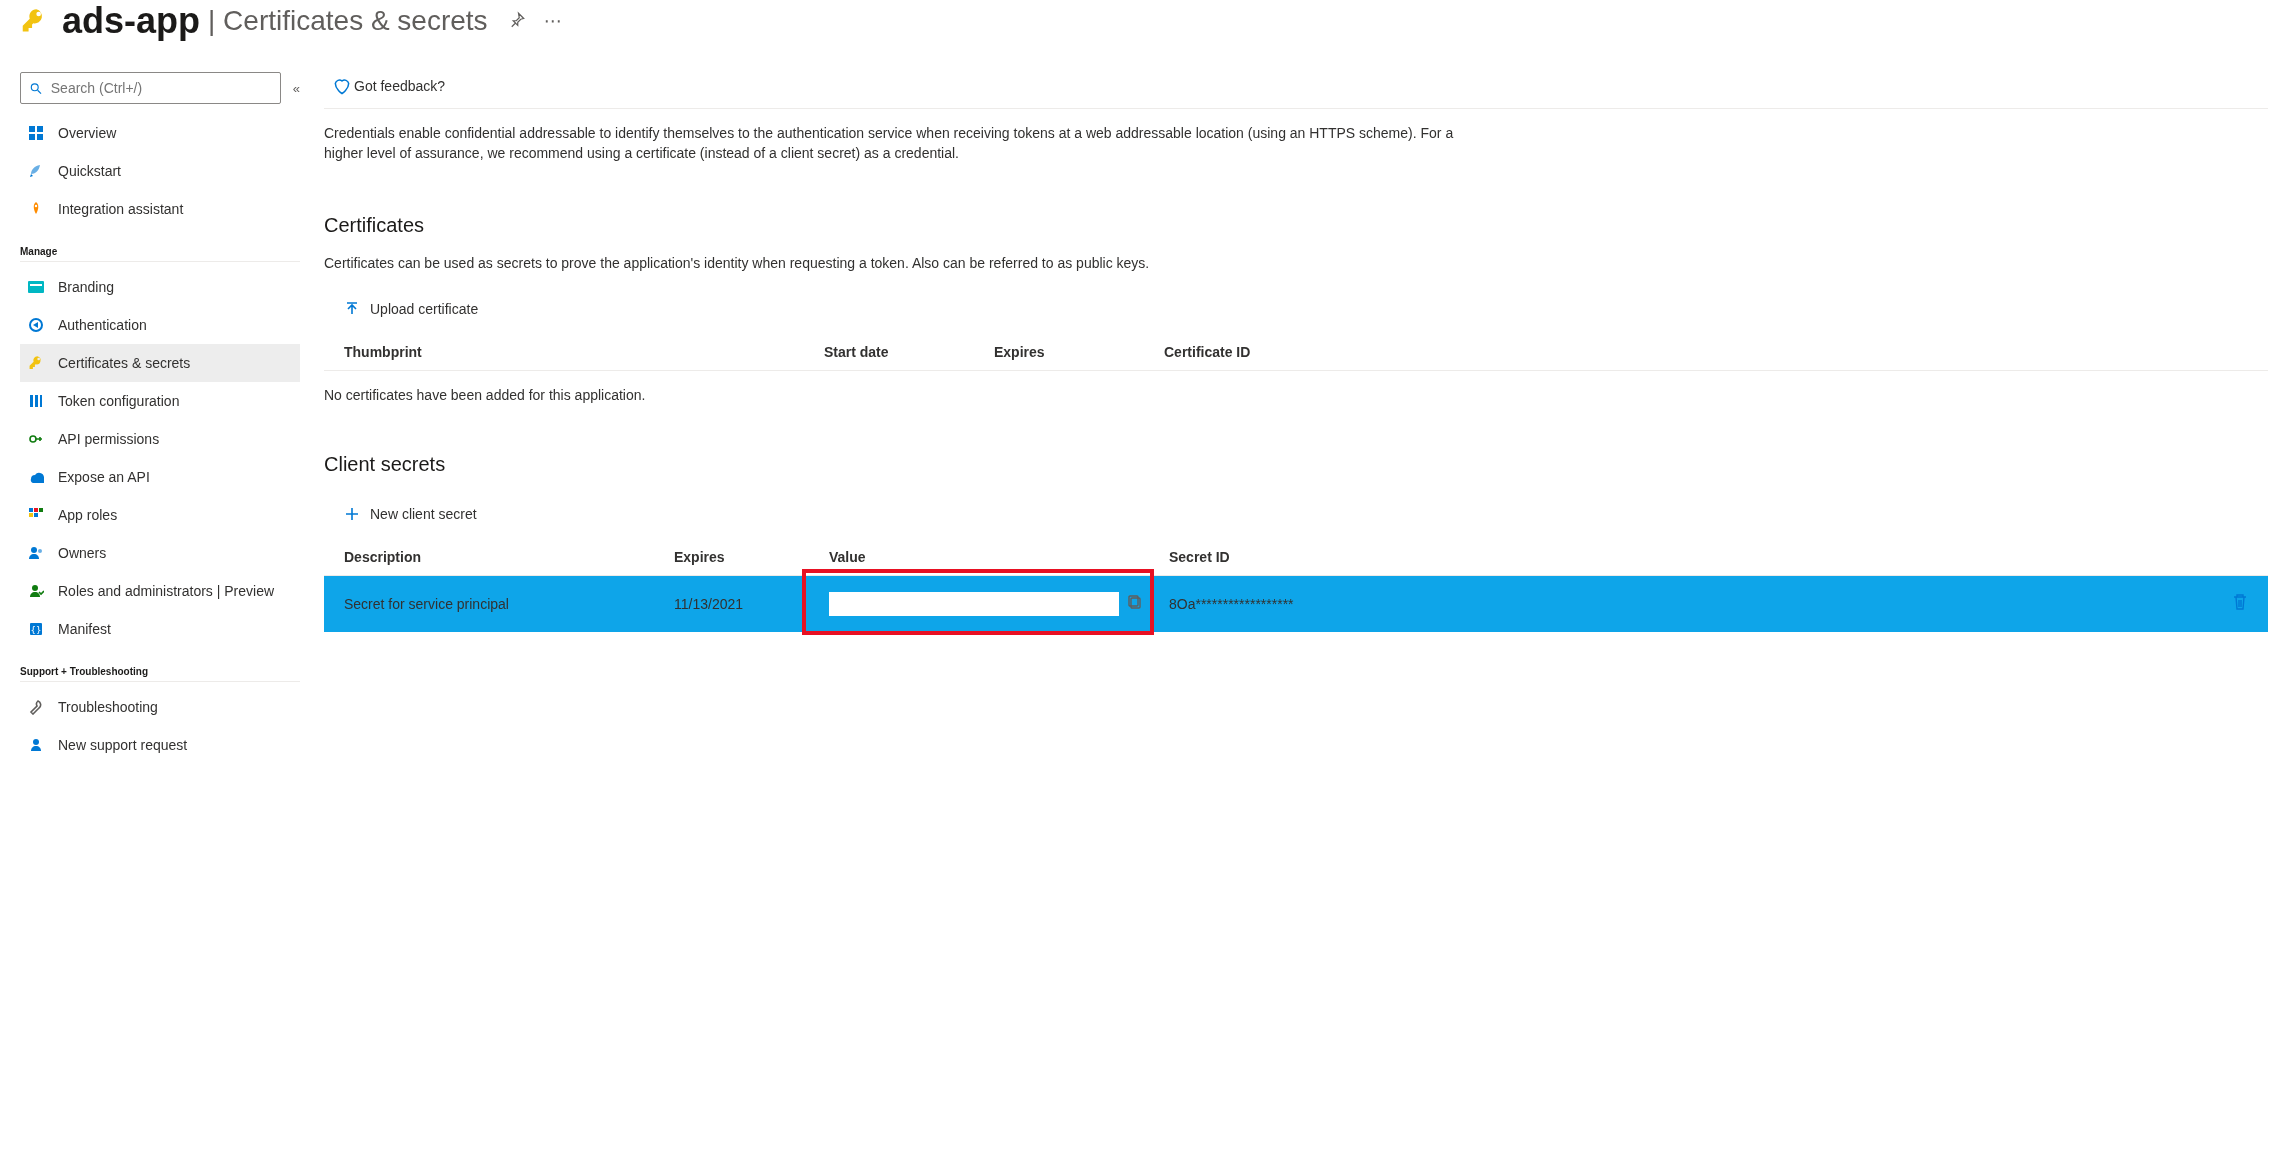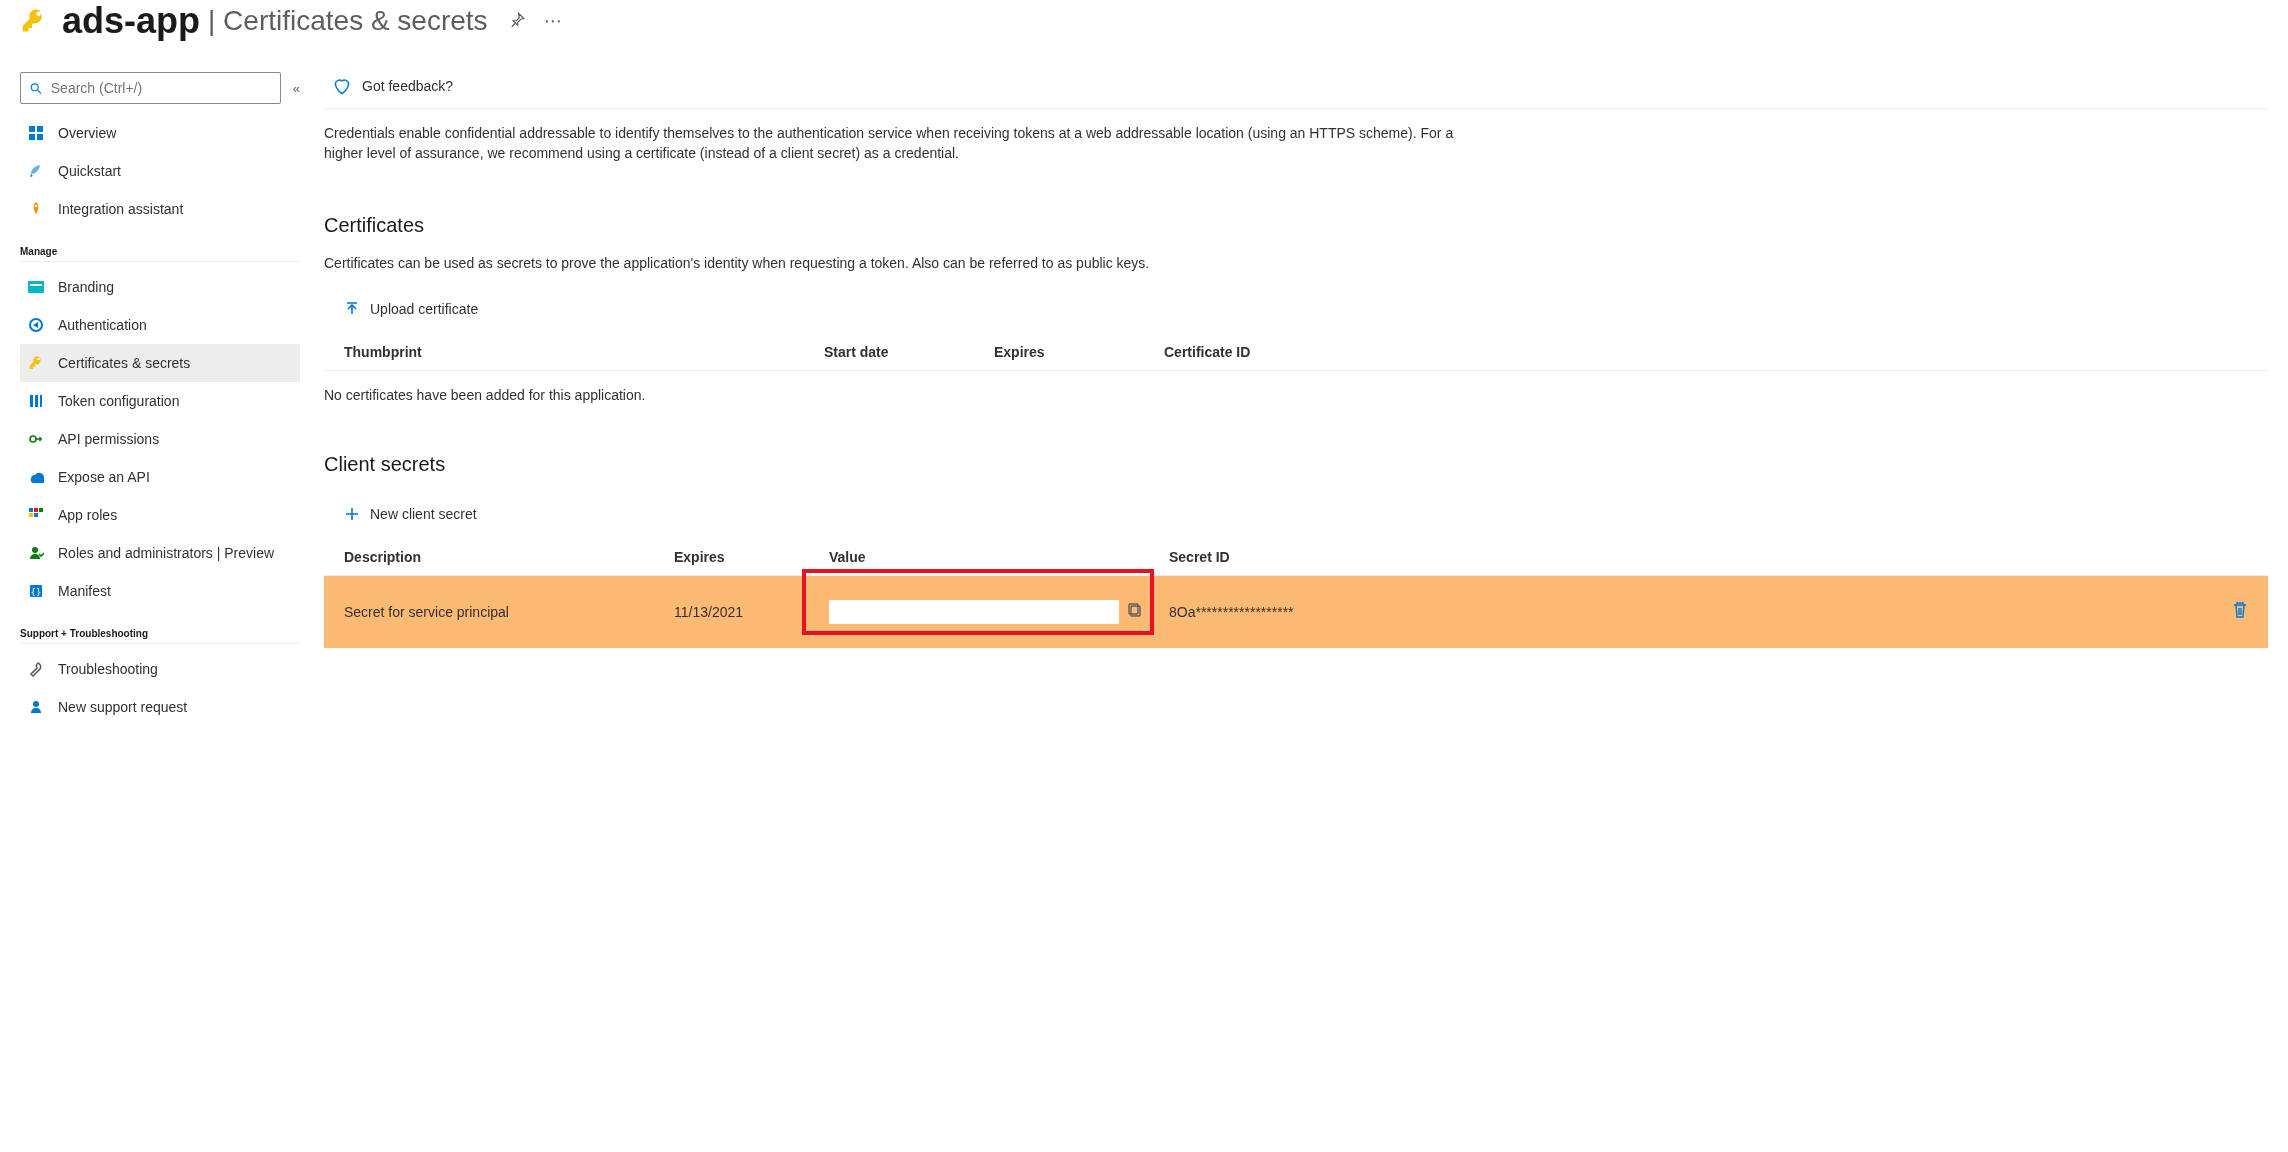--- a/index.html
+++ b/index.html
@@ -110,21 +110,21 @@
     justify-content:center;
   }
   
   .main {
     flex:1;
     min-width:0;
   }
   .feedback-bar {
     display:flex;
     align-items:center;
-    gap:10px;
+    gap:2px;
     color:#0078d4;
     padding: 4px 0 12px 8px;
     cursor:pointer;
     border-bottom: 1px solid #edebe9;
     margin-bottom: 14px;
   }
   .feedback-bar .label { color:#323130; }
   .intro {
     color:#323130;
     line-height: 1.45;
@@ -169,22 +169,22 @@
     color:#323130;
   }
   .sec-col-desc { flex: 0 0 330px; }
   .sec-col-exp  { flex: 0 0 155px; }
   .sec-col-val  { flex: 0 0 340px; }
   .sec-col-id   { flex: 1; }
   .sec-col-act  { flex: 0 0 40px; display:flex; justify-content:flex-end; }
   .table-row {
     display:flex;
     align-items:center;
-    padding: 24px 20px;
-    background: #fdba74;
+    padding: 16px 20px;
+    background: #0ea5e9;
   }
   .value-cell {
     display:flex;
     align-items:center;
     gap: 8px;
   }
   .value-box {
     background:#fff;
     border:none;
     height: 24px;
@@ -334,20 +334,30 @@
           <span class="nav-icon">
               <svg width="16" height="16" viewBox="0 0 16 16">
                 <rect x="1" y="1" width="4" height="4" fill="#0078d4"></rect>
                 <rect x="6" y="1" width="4" height="4" fill="#e81123"></rect>
                 <rect x="11" y="1" width="4" height="4" fill="#107c10"></rect>
                 <rect x="1" y="6" width="4" height="4" fill="#f2c311"></rect>
                 <rect x="6" y="6" width="4" height="4" fill="#0078d4"></rect>
               </svg>
             </span>
           <span>App roles</span>
+        </div>
+        <div class="nav-item">
+          <span class="nav-icon">
+              <svg width="16" height="16" viewBox="0 0 16 16">
+                <circle cx="6" cy="5" r="3" fill="#0078d4"></circle>
+                <path d="M1 14c0-3 2-5 5-5s5 2 5 5" fill="#0078d4"></path>
+                <circle cx="12" cy="6" r="2" fill="#69afe5"></circle>
+              </svg>
+            </span>
+          <span>Owners</span>
         </div>
         <div class="nav-item">
           <span class="nav-icon">
               <svg width="16" height="16" viewBox="0 0 16 16">
                 <circle cx="7" cy="5" r="3" fill="#107c10"></circle>
                 <path d="M2 14c0-3 2-5 5-5s5 2 5 5" fill="#107c10"></path>
                 <path d="M11 9l2 2 3-3" fill="none" stroke="#107c10" stroke-width="1.6"></path>
               </svg>
             </span>
           <span>Roles and administrators | Preview</span>

